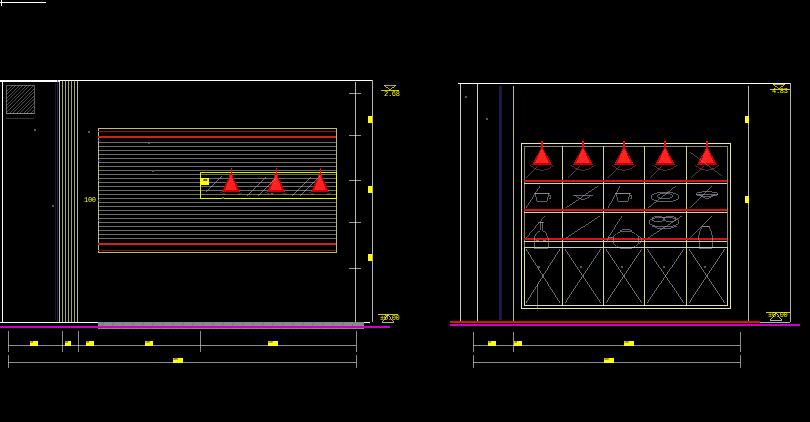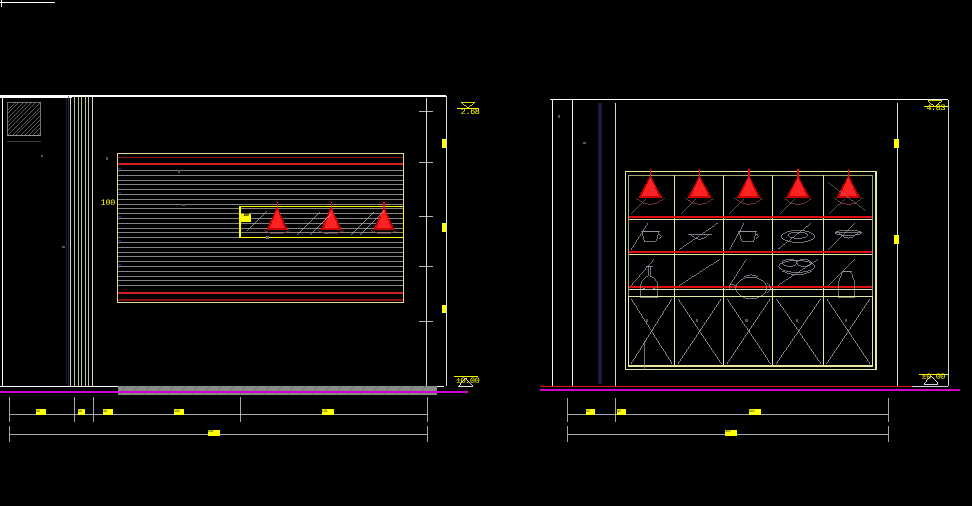--- a/index.html
+++ b/index.html
@@ -475,21 +475,21 @@
           <rect x="604" y="358" width="10" height="5"></rect>
         </g>
       </g>
     </g>
   </svg>
 
   <div class="lbl sm" style="left:384px;top:91px;">2.68</div>
 
   <div class="lbl sm" style="left:380px;top:315px;">±0.00</div>
 
-  <div class="lbl sm" style="left:84px;top:167px;">100</div>
+  <div class="lbl sm" style="left:84px;top:197px;">100</div>
 
   <div class="lbl xs" style="left:203px;top:178px;color:#000;font-weight:bold;">20</div>
 
   <div class="lbl tiny" style="left:30px;top:341px;color:#1a1a60;">40</div>
   <div class="lbl tiny" style="left:65px;top:341px;color:#1a1a60;">60</div>
   <div class="lbl tiny" style="left:86px;top:341px;color:#1a1a60;">60</div>
   <div class="lbl tiny" style="left:145px;top:341px;color:#1a1a60;">120</div>
   <div class="lbl tiny" style="left:268px;top:341px;color:#1a1a60;">120</div>
   <div class="lbl tiny" style="left:173px;top:358px;color:#1a1a60;">400</div>
 

